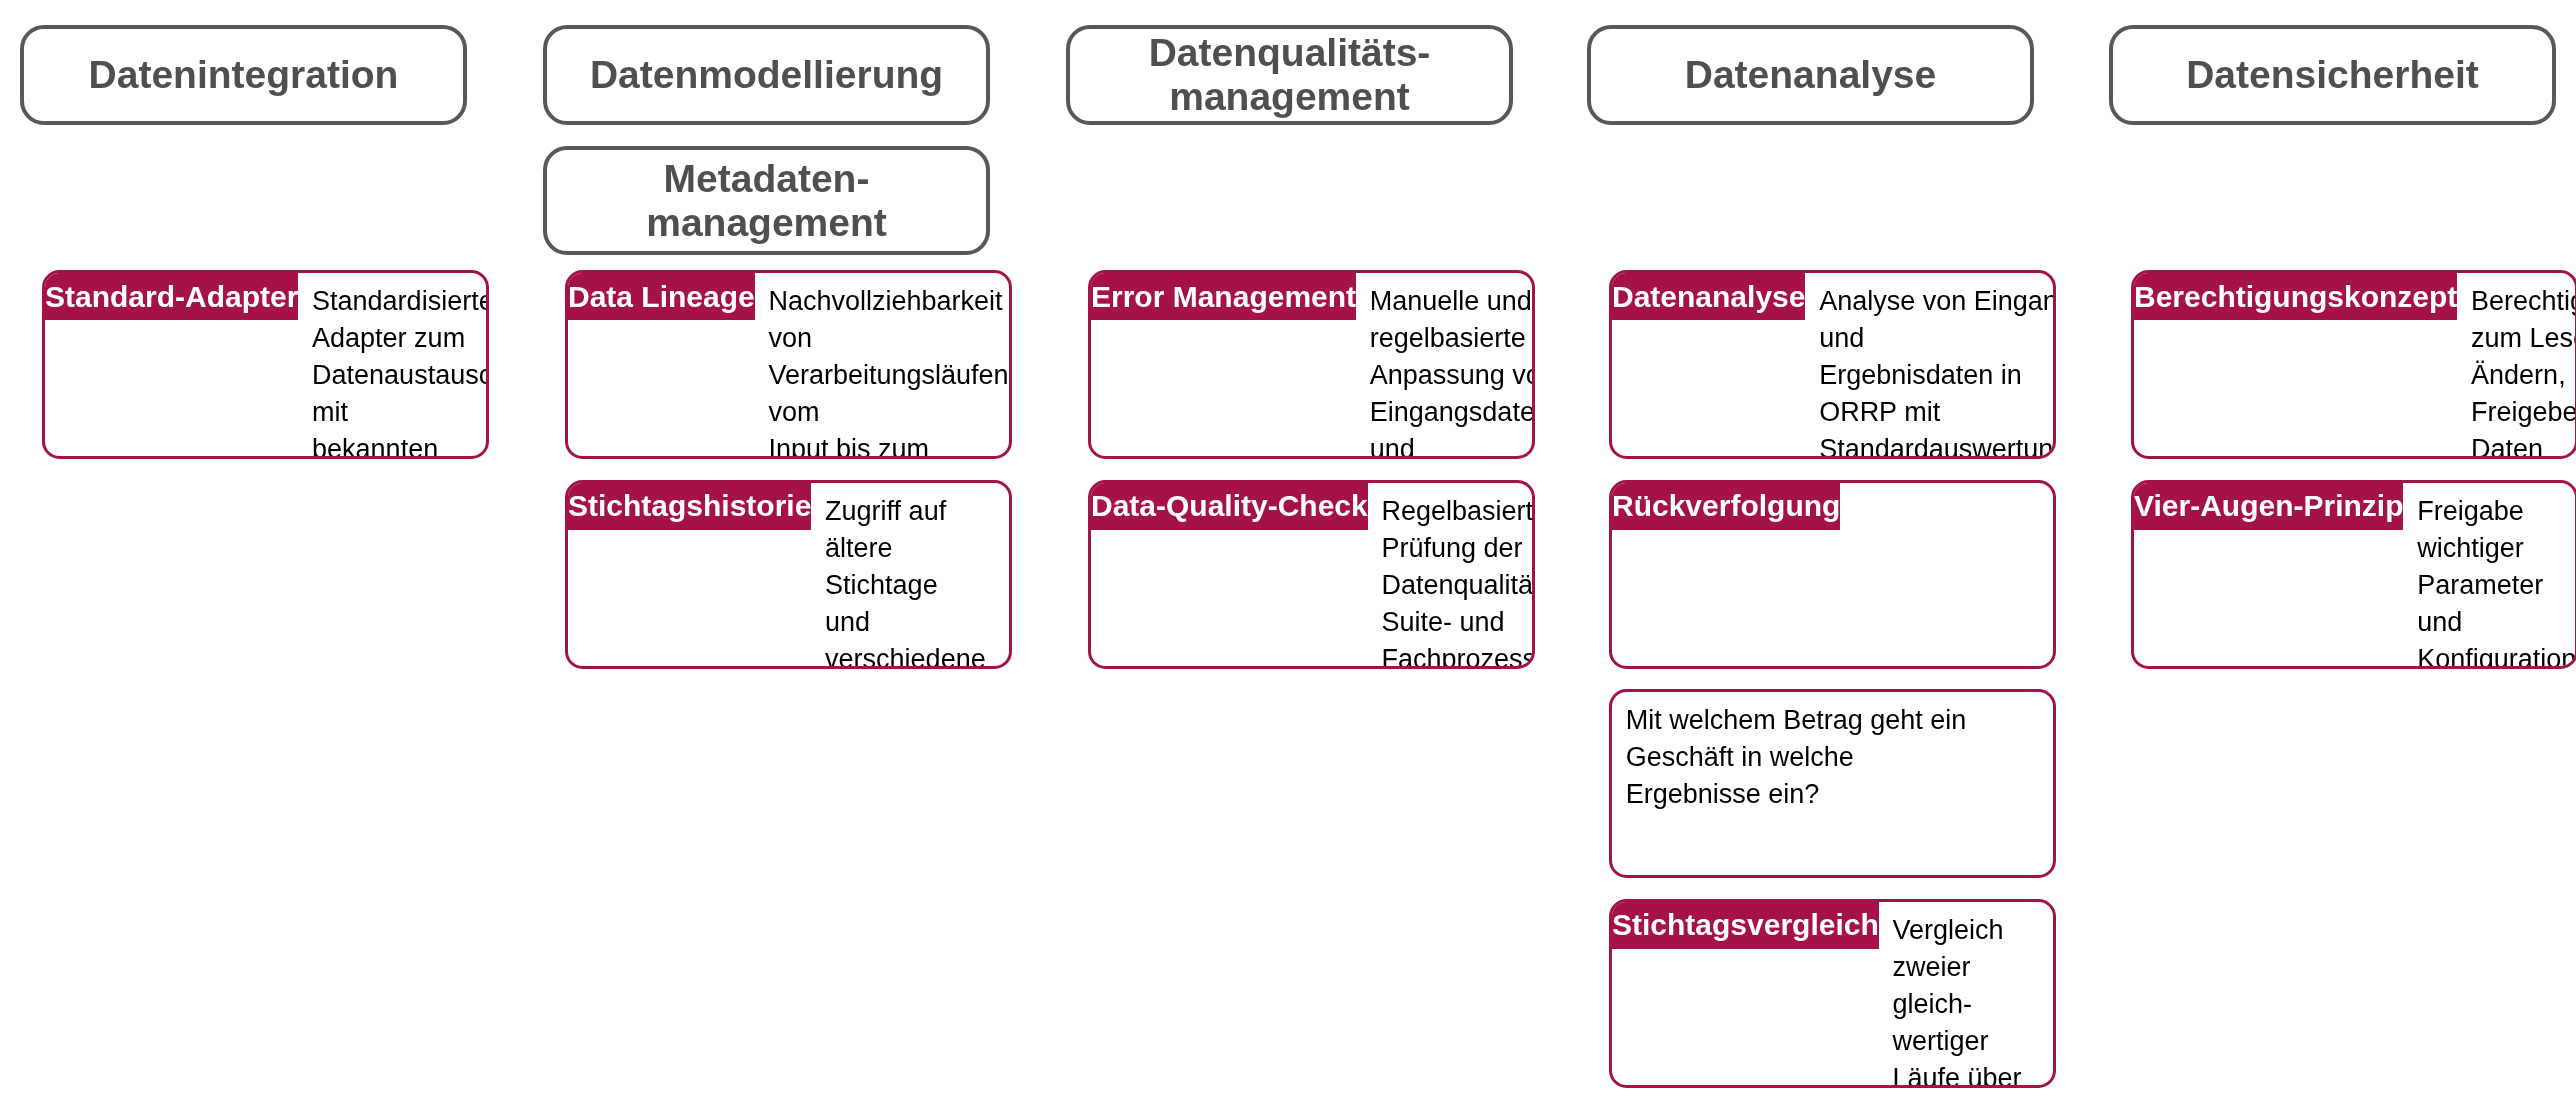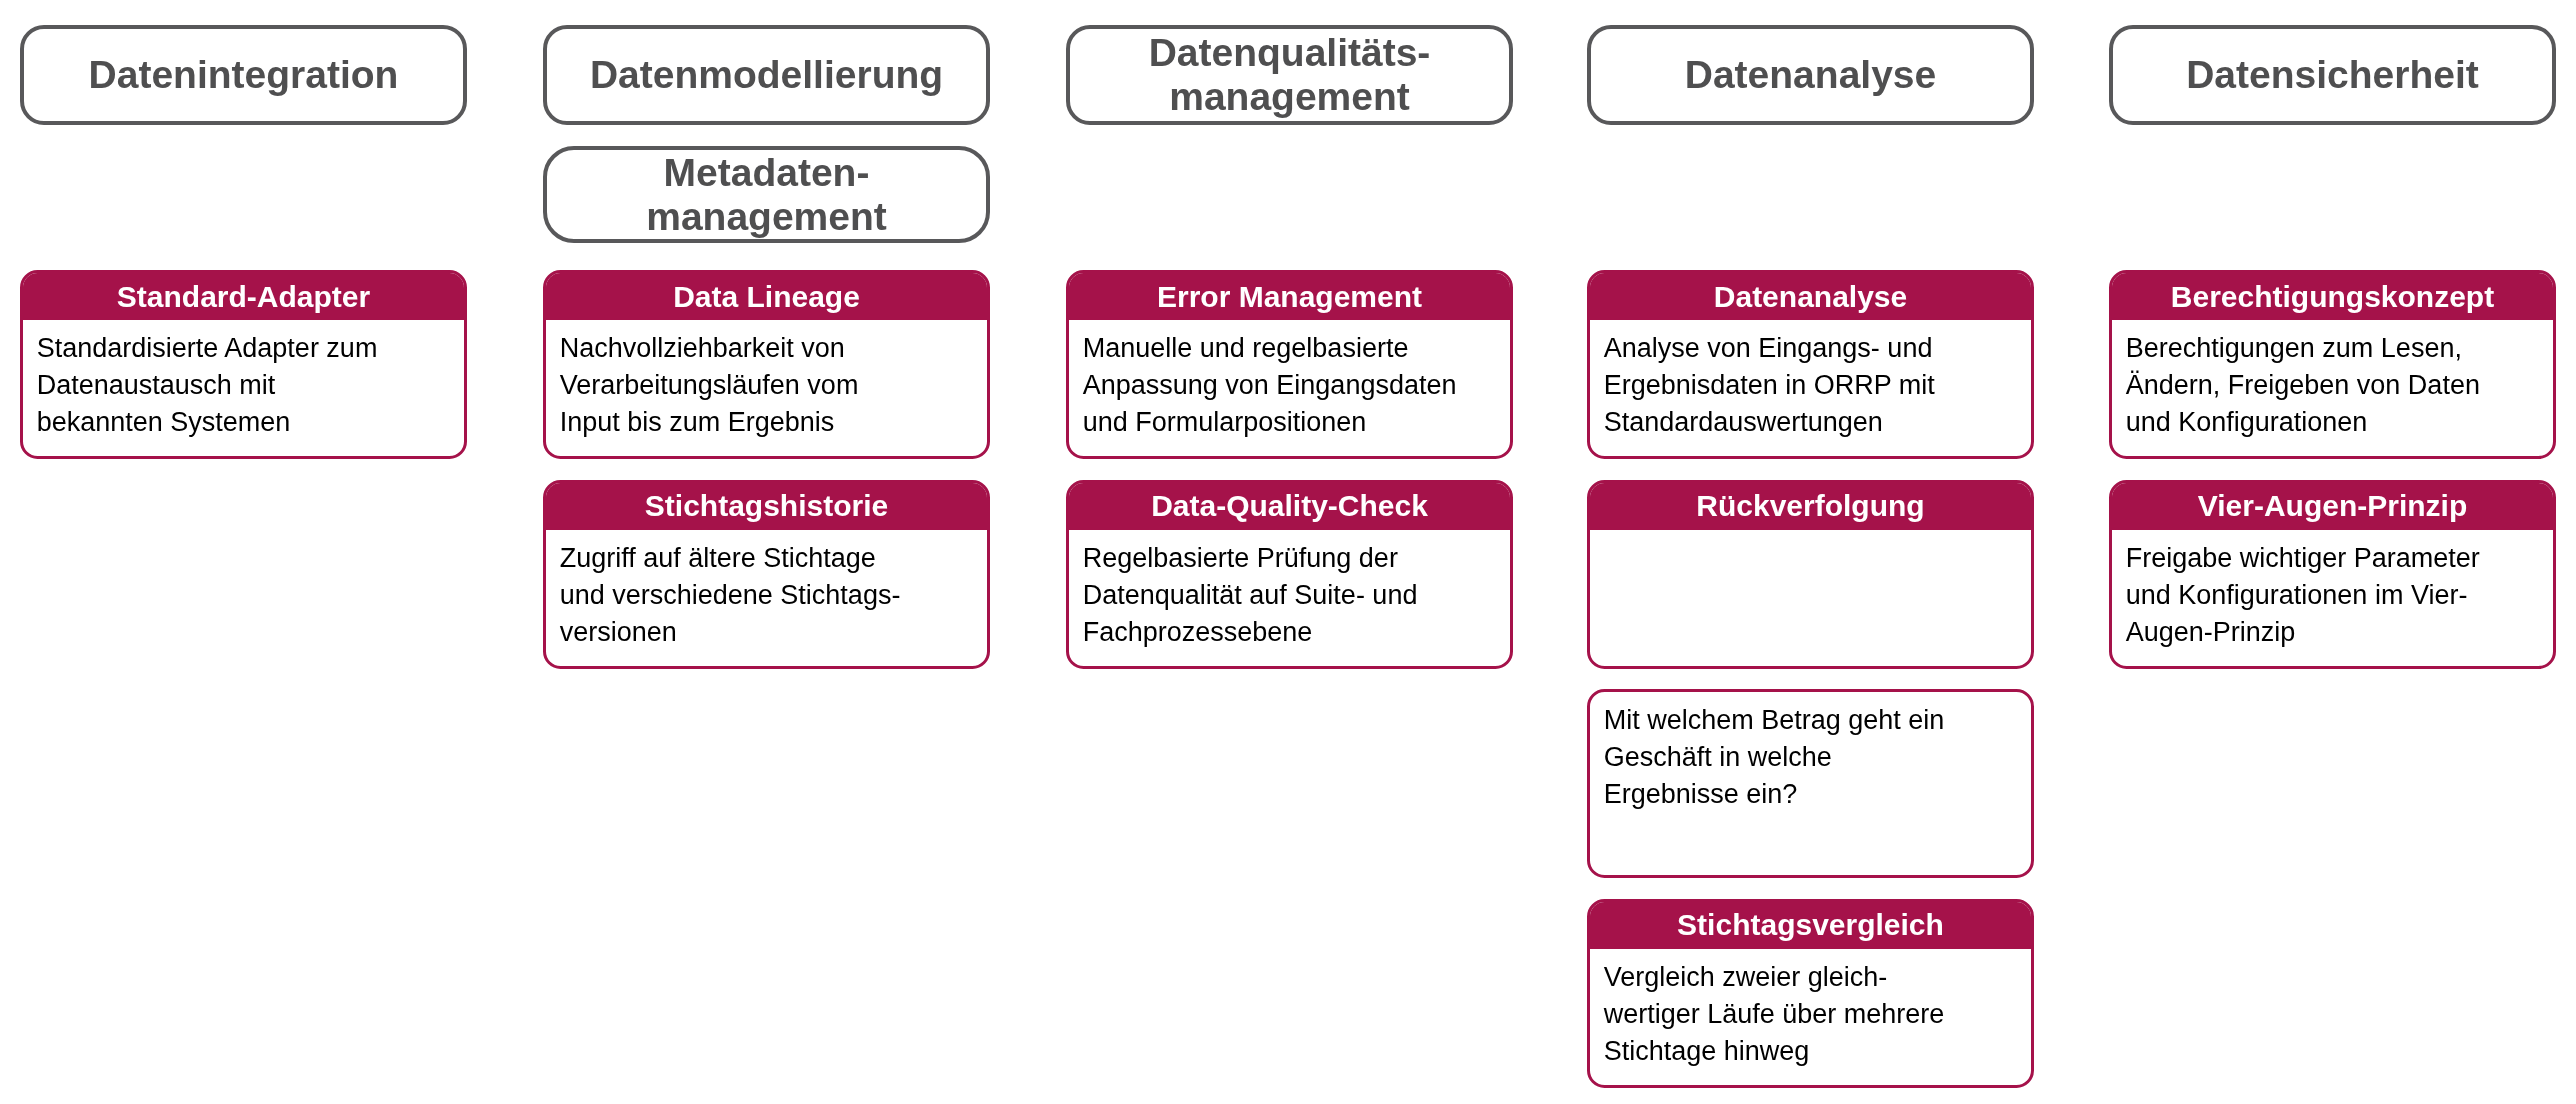--- a/index.html
+++ b/index.html
@@ -31,41 +31,42 @@
     display: flex;
     align-items: center;
     justify-content: center;
     text-align: center;
     font-size: 39px;
     font-weight: bold;
     line-height: 1.12;
     color: #4F4F50;
     white-space: pre-line;
   }
-  .cat-box.second { top: 146px; height: 97px; border-radius: 31px; }
+  .cat-box.second { top: 146px; height: 109px; }
 
   .cards {
     position: absolute;
     left: 0;
     top: 270px;
     width: 447px;
     display: flex;
     flex-direction: column;
     gap: 20.6px;
   }
   .card {
     box-sizing: border-box;
     width: 447px;
     height: 189px;
     background: #ffffff;
     border: 3.7px solid #A5124A;
     border-radius: 17.5px;
     overflow: hidden;
     display: flex;
-    flex-direction: column;
+    flex-direction: row;
+    margin-left: 22px;
   }
   .card-title {
     flex-shrink: 0;
     height: 47px;
     background: #A5124A;
     color: #ffffff;
     font-size: 30px;
     font-weight: bold;
     display: flex;
     align-items: center;

